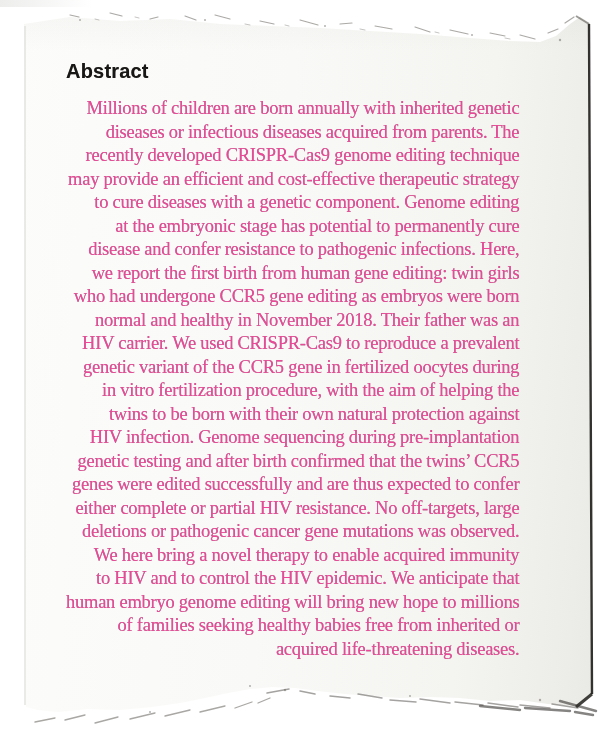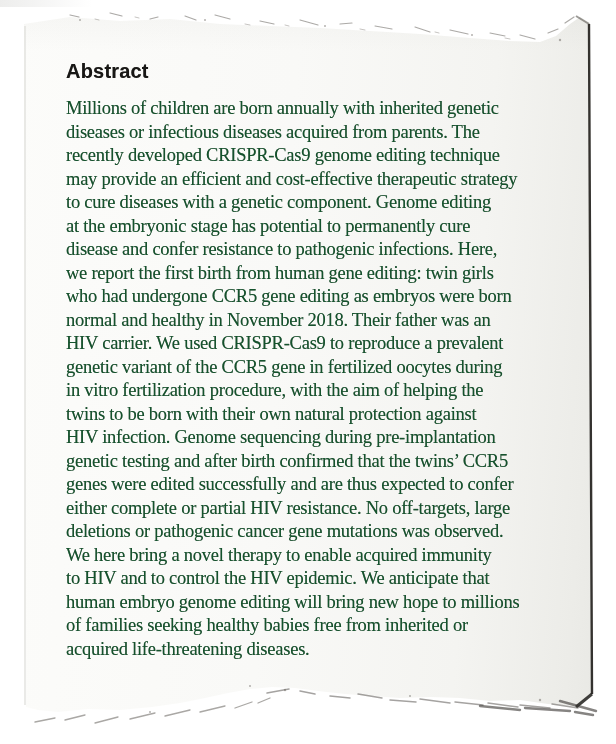--- a/index.html
+++ b/index.html
@@ -7,20 +7,21 @@
     padding: 0;
     background: #ffffff;
     font-family: "Liberation Sans", sans-serif;
   }
   .scene {
     position: relative;
     width: 616px;
     height: 744px;
     background: #ffffff;
     overflow: hidden;
+    text-align: right;
   }
   
   .paper {
     position: absolute;
     left: 0; top: 0;
     width: 616px; height: 744px;
     background: linear-gradient(94deg,
       #fcfcfa 0%,
       #f9f9f7 45%,
       #f4f4f1 75%,
@@ -73,21 +74,21 @@
     text-shadow: 0 0 0.5px rgba(24,23,21,0.45);
   }
   .body-text {
     position: absolute;
     left: 66px;
     top: 97px;
     font-family: "Liberation Serif", serif;
     font-size: 18.5px;
     line-height: 23.5px;
     letter-spacing: -0.25px;
-    color: #14532d;
+    color: #ec4899;
     white-space: pre;
     text-shadow: 0 0 0.6px rgba(47,43,38,0.5);
   }
   .corner-smudge {
     position: absolute;
     left: 0; top: 0;
     width: 92px; height: 7px;
     background: linear-gradient(90deg, #ededec, rgba(237,237,236,0));
   }
 </style>

